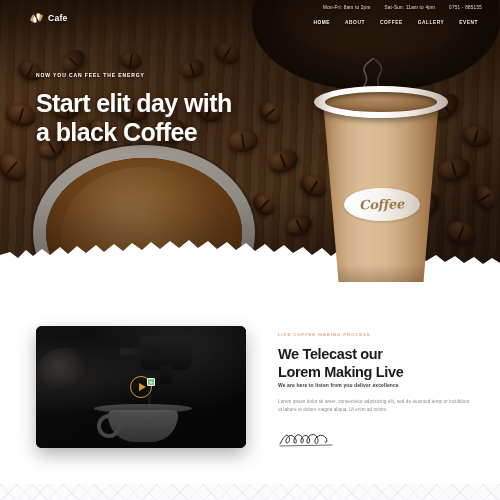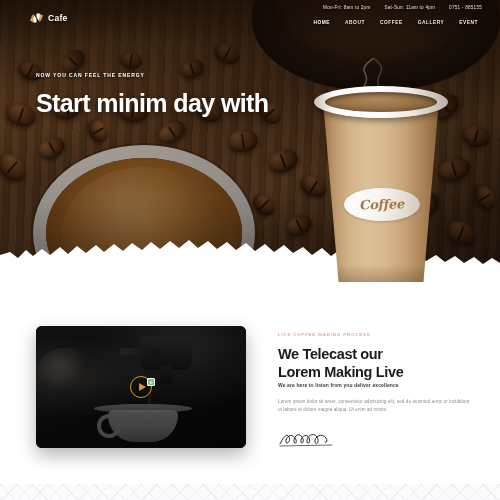--- a/index.html
+++ b/index.html
@@ -363,21 +363,22 @@
         <a class="nav-link">ABOUT</a>
         <a class="nav-link">COFFEE</a>
         <a class="nav-link">GALLERY</a>
         <a class="nav-link">EVENT</a>
       </div>
     </nav>
 
     <div class="hero-copy">
       <div class="eyebrow">NOW YOU CAN FEEL THE ENERGY</div>
       <h1 class="hero-title">
-        <span>Start minim day with</span><br>
+        <span>Start elit day with</span><br>
+        <span>a black Coffee</span>
       </h1>
     </div>
 
     <div class="cupwrap">
       <svg class="steam" viewBox="0 0 70 44">
         <path d="M22 43 C16 31,30 26,24 15 C20 7,30 3,33 0" stroke="#ffffff" stroke-width="1.6" fill="none" opacity=".55"></path>
         <path d="M38 43 C44 32,32 27,39 16 C44 8,36 4,34 1" stroke="#ffffff" stroke-width="1.4" fill="none" opacity=".38"></path>
       </svg>
       <div class="cup-body"></div>
       <div class="cup-rim"></div>

